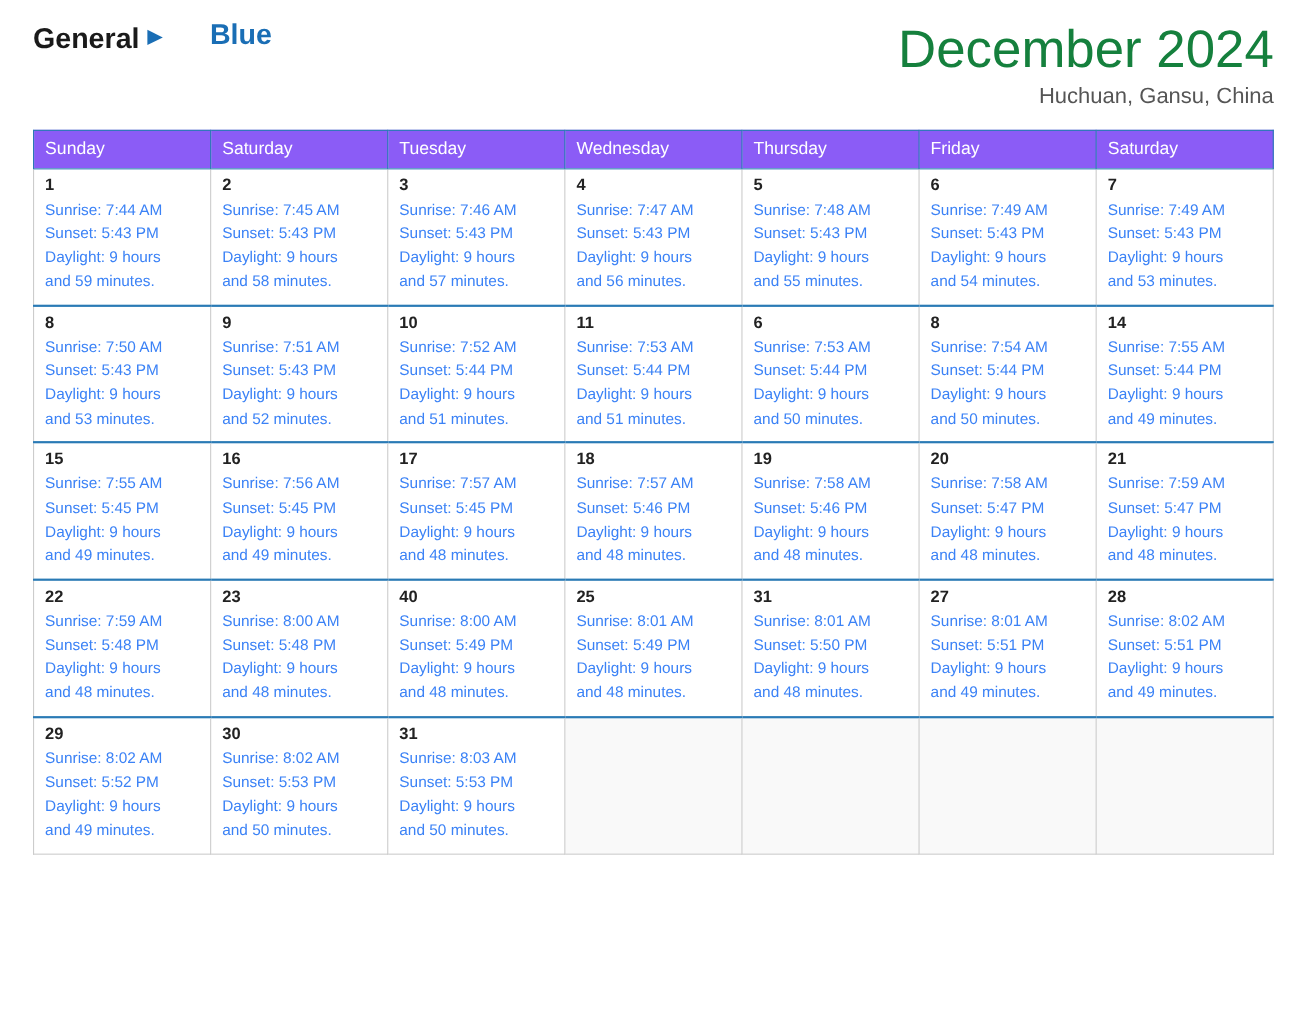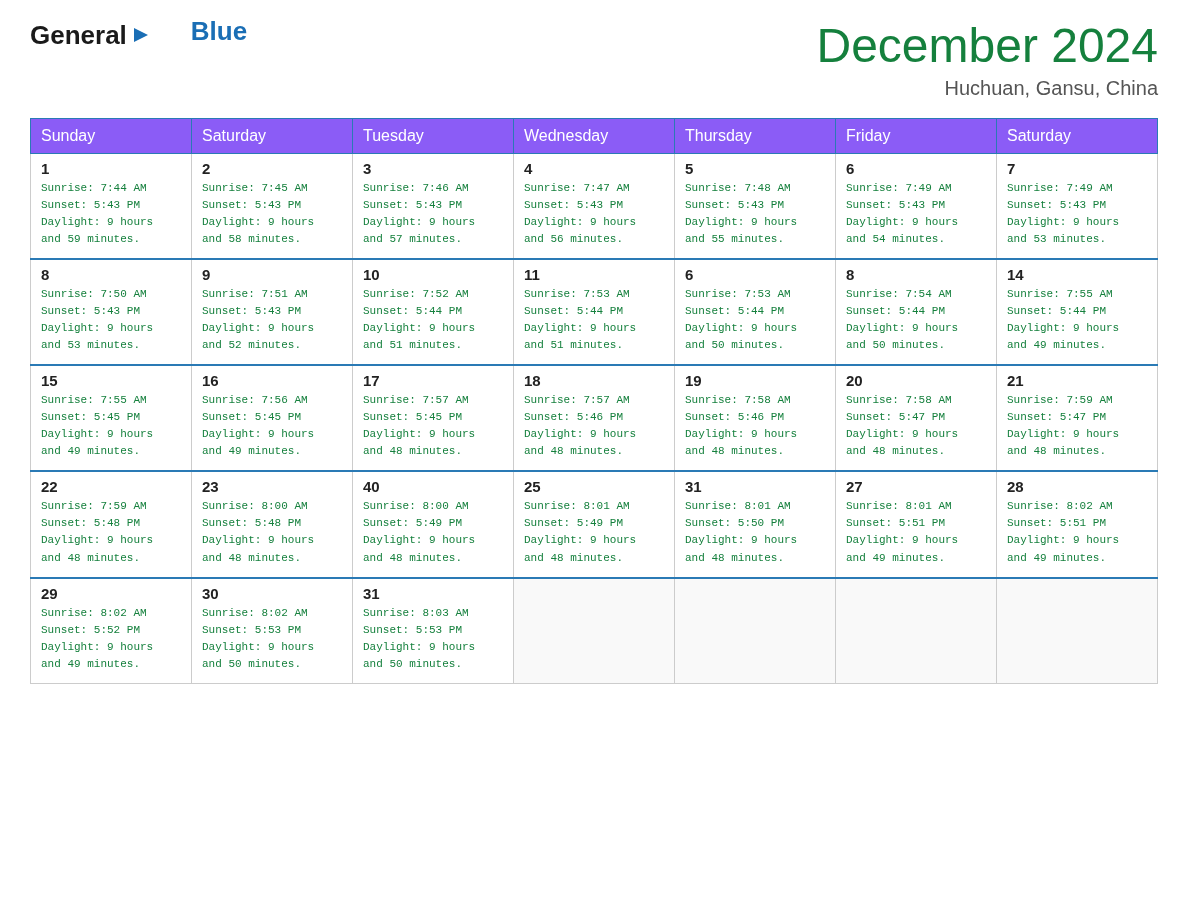--- a/index.html
+++ b/index.html
@@ -63,24 +63,23 @@
     }
     tbody tr:not(:last-child) td {
       border-bottom: 2px solid #2a7ab5;
     }
     .day-number {
       font-size: 15px;
       font-weight: bold;
       margin-bottom: 3px;
     }
     .day-info {
-      font-size: 11px;
+      font-size: 14px;
       line-height: 1.55;
-      color: #15803d;
-      font-family: Liberation Mono, monospace;
+      color: #3b82f6;
     }
   </style>
 </head>
 <body>
 
 <div class="header-area">
   <div class="logo-area">
     <div style="display:flex;align-items:center;gap:2px;">
       <span style="font-size:26px;font-weight:bold;color:#1a1a1a;">General</span>
       <span style="display:inline-block;margin-left:3px;margin-top:2px;">

